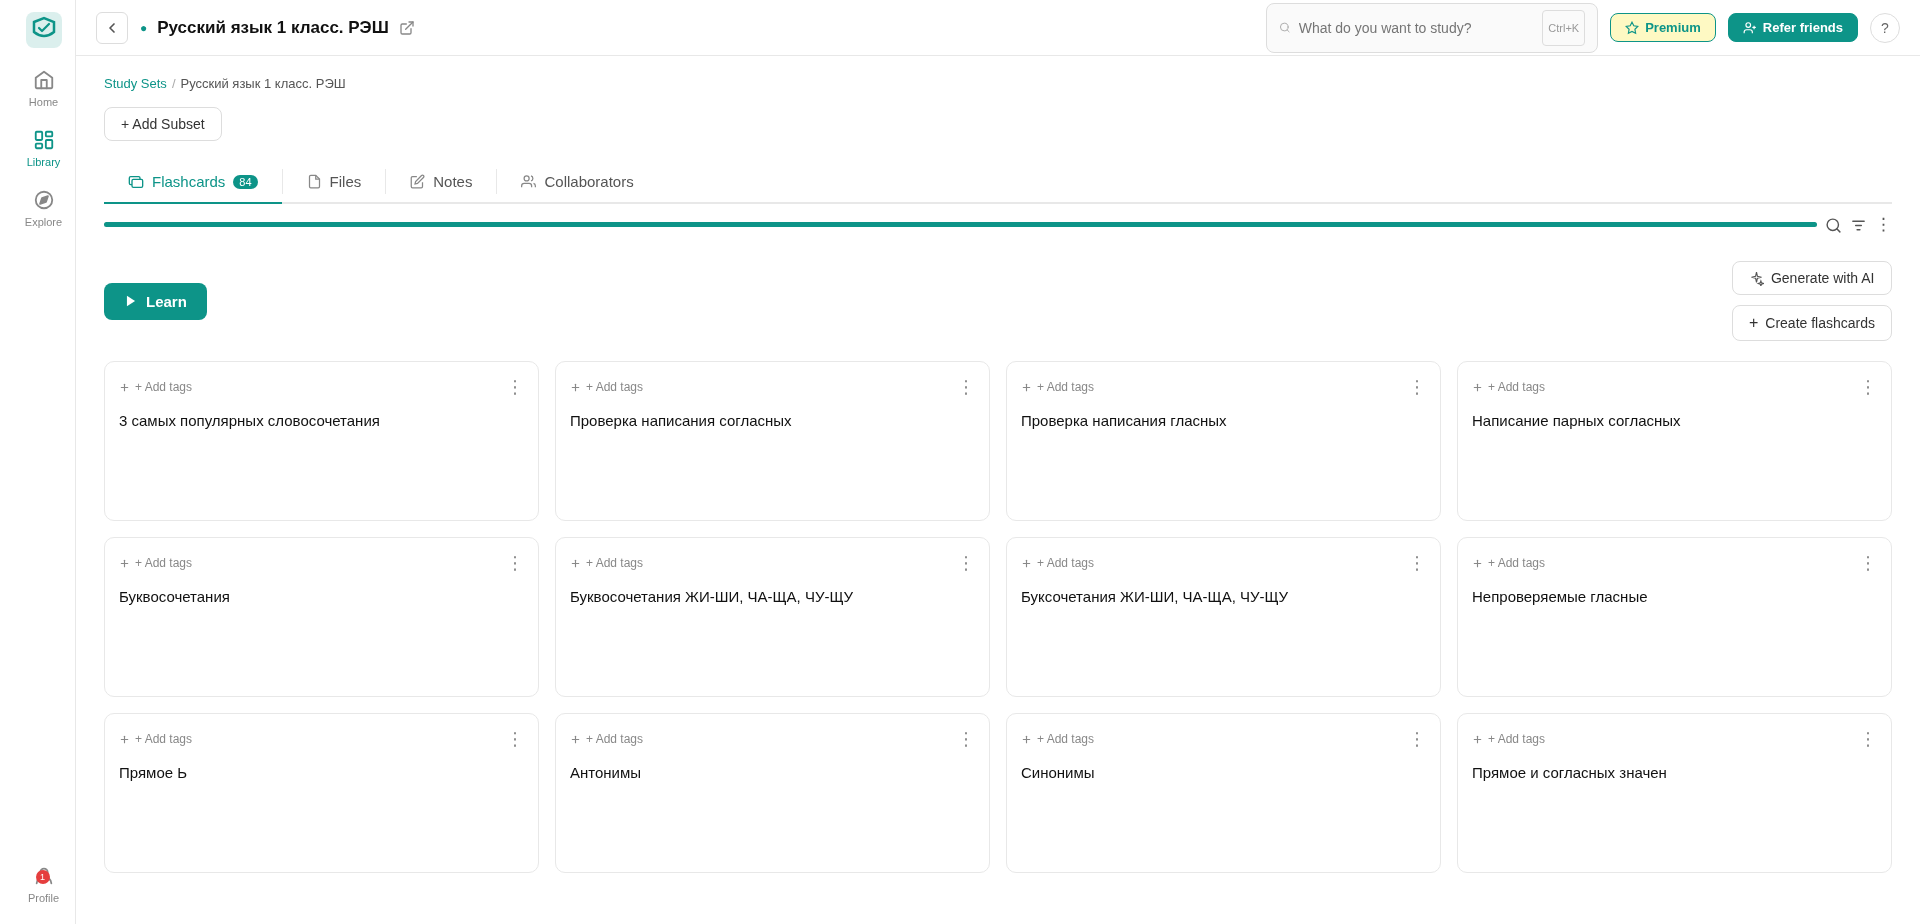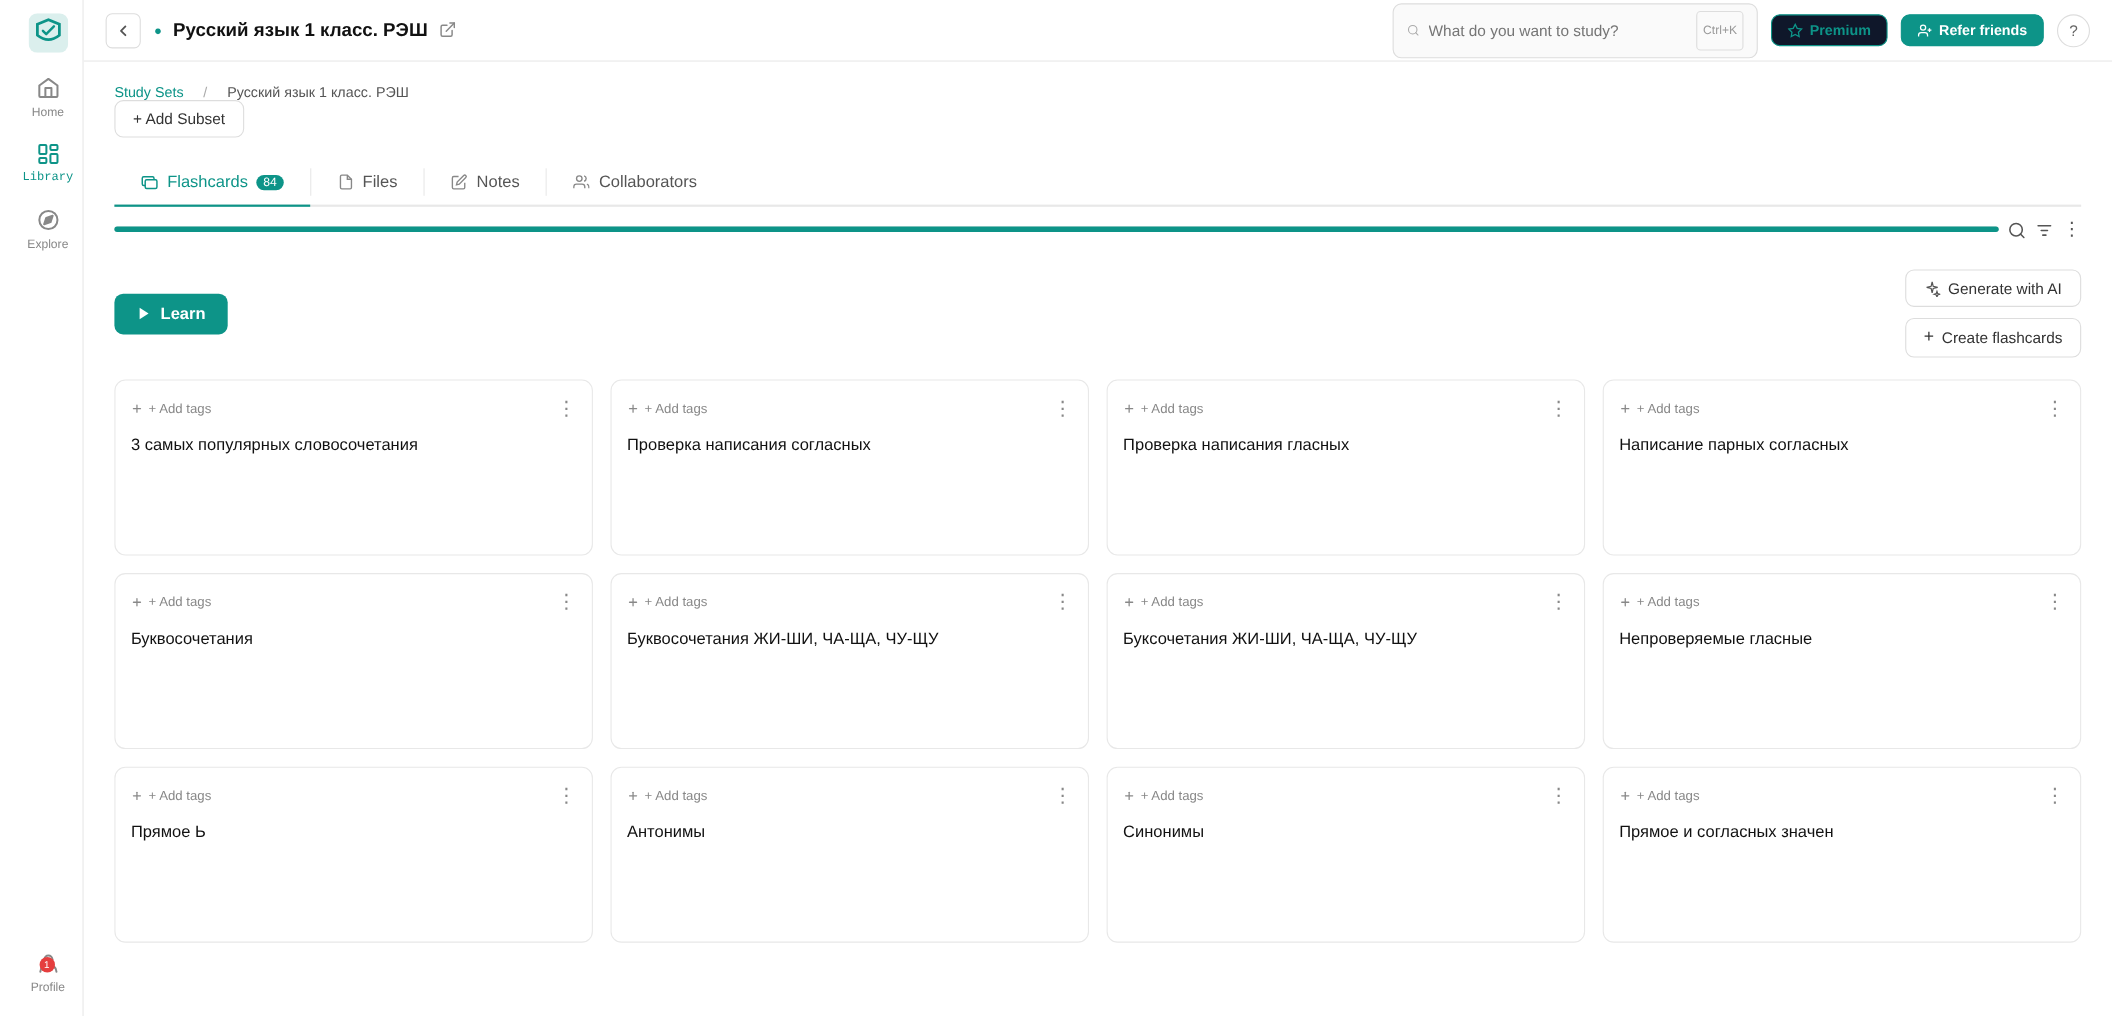--- a/index.html
+++ b/index.html
@@ -22,21 +22,21 @@
       width: 36px; height: 36px;
       margin-bottom: 8px;
     }
     .sidebar-item {
       display: flex; flex-direction: column; align-items: center;
       gap: 4px; padding: 8px 6px; border-radius: 8px;
       cursor: pointer; width: 54px;
       color: #888;
       font-size: 11px;
     }
-    .sidebar-item.active { color: #0d9488; font-family: Liberation Mono, monospace; }
+    .sidebar-item.active { color: #0d9488; }
     .sidebar-item .icon-wrap { width: 24px; height: 24px; display: flex; align-items: center; justify-content: center; }
     .sidebar-profile { margin-top: auto; position: relative; }
     .sidebar-badge {
       position: absolute; top: 6px; right: 6px;
       background: #e53e3e; color: #fff; font-size: 9px;
       width: 14px; height: 14px; border-radius: 50%;
       display: flex; align-items: center; justify-content: center;
     }
 
     
@@ -81,21 +81,21 @@
       font-size: 14px; color: #555; width: 100%;
     }
     .topbar-search .kbd {
       font-size: 11px; color: #999; border: 1px solid #ddd;
       border-radius: 4px; padding: 11px 5px; white-space: nowrap;
     }
     .btn-premium {
       display: flex; align-items: center; gap: 6px;
       border: 1.5px solid #0d9488; border-radius: 8px;
       padding: 6px 14px; font-size: 13px; font-weight: 600;
-      color: #0d9488; cursor: pointer; background: #0f172a;
+      color: #0d9488; cursor: pointer; background: #fef9c3;
       white-space: nowrap;
     }
     .btn-refer {
       display: flex; align-items: center; gap: 6px;
       border: 1.5px solid #0d9488; background: #0d9488;
       border-radius: 8px; padding: 6px 14px;
       font-size: 13px; font-weight: 600; color: #ffffff;
       cursor: pointer; white-space: nowrap;
     }
     .btn-help {
@@ -105,22 +105,22 @@
       cursor: pointer;
     }
 
     
     .content {
       flex: 1; overflow-y: auto; padding: 20px 28px;
     }
 
     
     .breadcrumb {
-      display: flex; align-items: center; gap: 18px;
-      font-size: 13px; 
+      display: flex; align-items: center; gap: 5px;
+      font-size: 13px; margin-bottom: 16px;
     }
     .breadcrumb a { color: #0d9488; text-decoration: none; }
     .breadcrumb .sep { color: #aaa; }
     .breadcrumb .current { color: #555; }
 
     
     .btn-add-subset {
       display: flex; align-items: center; gap: 6px;
       border: 1.5px solid #ddd; border-radius: 8px;
       padding: 8px 16px; font-size: 14px; font-weight: 500;

